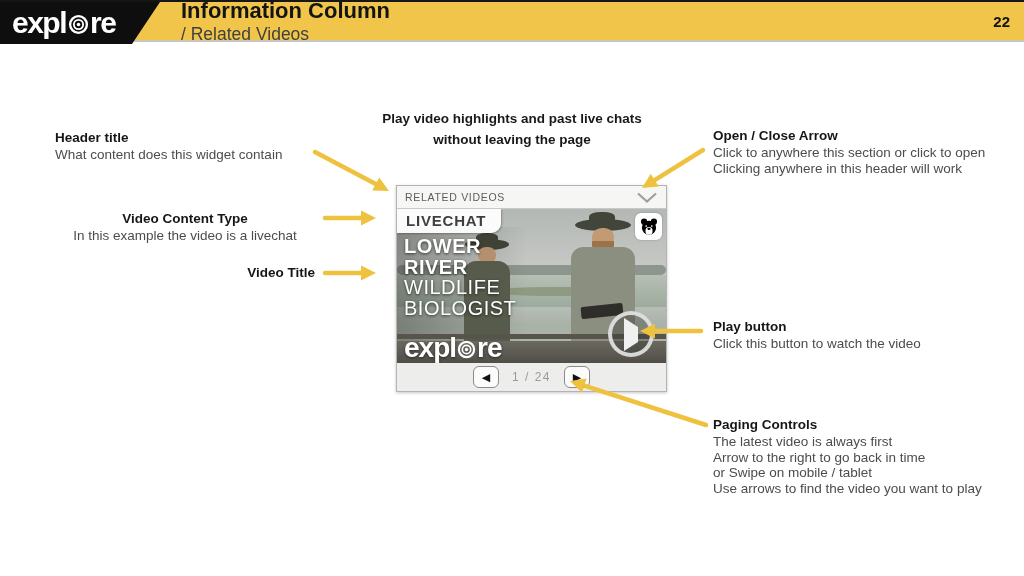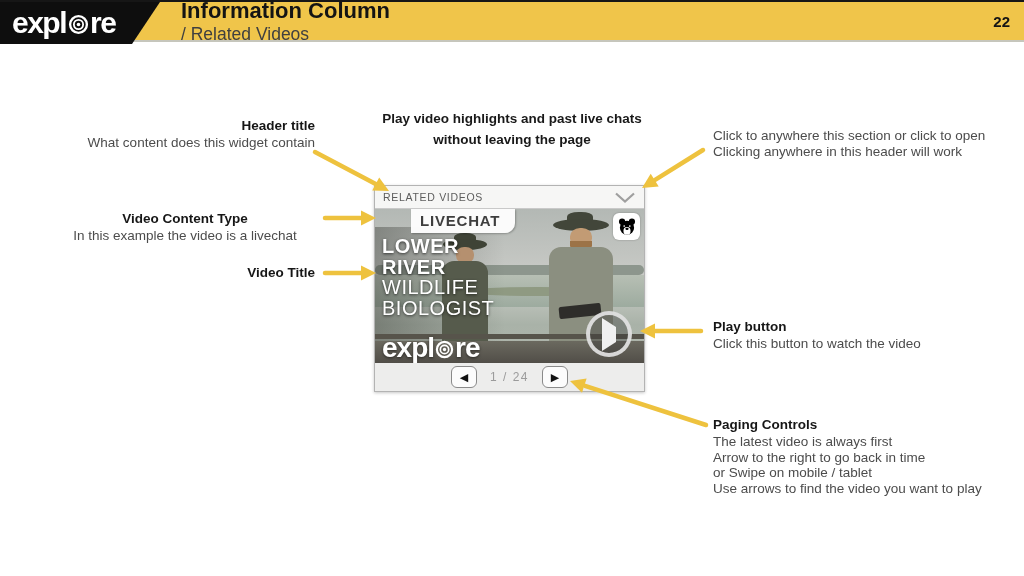--- a/index.html
+++ b/index.html
@@ -19,29 +19,29 @@
   .bar-titles{margin-left:172px;display:flex;align-items:baseline;white-space:nowrap;flex-direction:column;}
   .bar-title{font-size:22px;font-weight:bold;color:#141414;}
   .bar-subtitle{font-size:17.5px;font-weight:normal;color:#404040;margin-left:9px;}
   .bar-page{margin-left:auto;margin-right:14px;font-size:15px;font-weight:bold;color:#141414;}
 
   
   .ann{position:absolute;font-size:13.5px;color:#4c4c4c;line-height:15.8px;}
   .ann .t{font-weight:bold;color:#161616;margin-bottom:1px;}
   .ann-top-note{left:352px;top:109px;width:320px;text-align:center;font-weight:bold;
                 color:#191919;line-height:1.55;}
-  .ann-header-title{left:55px;top:118px;width:260px;text-align:right;}
+  .ann-header-title{left:55px;top:130px;width:260px;}
   .ann-open-close{left:713px;top:128px;width:290px;}
   .ann-video-type{left:55px;top:211px;width:260px;text-align:center;}
   .ann-video-title{left:55px;top:265px;width:260px;text-align:right;}
   .ann-play{left:713px;top:319px;width:280px;}
   .ann-paging{left:713px;top:417px;width:300px;}
 
   
-  .widget{position:absolute;left:374px;top:185px;width:271px;background:#fff;
+  .widget{position:absolute;left:396px;top:185px;width:271px;background:#fff;
           border:1px solid #b3b3b3;box-shadow:0 1px 3px rgba(0,0,0,.22);box-sizing:border-box;}
   .w-header{height:23px;display:flex;align-items:center;padding:0 8px;background:#f6f6f5;
           border:none;border-bottom:1px solid #c9c9c9;width:100%;box-sizing:border-box;
           cursor:pointer;font-family:inherit;}
   .w-header-label{font-size:10.5px;color:#5c5c5c;letter-spacing:.7px;}
   .w-chevron{margin-left:auto;display:flex;align-items:center;background:none;border:none;padding:0;cursor:pointer;}
 
   .thumb{height:154px;position:relative;overflow:hidden;background:#bfc3bd;}
   .sky{position:absolute;inset:0;background:linear-gradient(180deg,#b3b8b4 0%,#c6c8c4 38%,#cfd0cb 52%,#b9bfb7 62%,#a9b2a8 75%,#b1b6ac 100%);}
   .treeline{position:absolute;left:0;right:0;top:56px;height:10px;background:#8d968d;border-radius:8px;}
@@ -67,21 +67,21 @@
   .ranger-right .hat{top:2px;left:10px;width:56px;height:12px;background:#42463a;}
   .ranger-right .crown{top:-5px;left:24px;width:26px;height:10px;background:#42463a;}
   .ranger-right .head{top:11px;left:27px;width:22px;height:19px;background:#c29b74;}
   .ranger-right .beard{top:24px;left:27px;width:22px;height:9px;}
   .ranger-right .body{top:30px;left:6px;width:64px;height:116px;background:#8b8f80;}
   .tablet{position:absolute;top:88px;left:16px;width:42px;height:12px;background:#2e2d2a;
           border-radius:2px;transform:rotate(-6deg);}
 
   .badge-livechat{position:absolute;top:0;left:0;background:rgba(253,253,253,.97);
           border-radius:0 0 10px 0;padding:3px 15px 4px 9px;font-size:15px;font-weight:bold;
-          color:#3e3e3e;letter-spacing:.8px;box-shadow:1px 1px 2px rgba(0,0,0,.25);margin-left:36px;}
+          color:#3e3e3e;letter-spacing:.8px;box-shadow:1px 1px 2px rgba(0,0,0,.25);}
   .bear-chip{position:absolute;top:4px;right:4px;width:27px;height:27px;background:#fff;
           border-radius:6px;display:flex;align-items:center;justify-content:center;
           box-shadow:0 0 2px rgba(0,0,0,.3);}
   .vtitle{position:absolute;left:7px;top:27px;color:#fff;text-shadow:0 1px 3px rgba(0,0,0,.65);}
   .vt{display:block;font-size:20px;line-height:20.5px;letter-spacing:.5px;}
   .vt-b{font-weight:bold;}
   .watermark{position:absolute;left:7px;bottom:1px;color:#fff;font-weight:bold;font-size:28px;
           letter-spacing:-1px;display:flex;align-items:center;line-height:1;
           text-shadow:0 1px 3px rgba(0,0,0,.55);}
   .watermark svg{margin:3px 1px 0 1px;}
@@ -127,20 +127,21 @@
   <div>Play video highlights and past live chats</div>
   <div>without leaving the page</div>
 </div>
 
 <div class="ann ann-header-title">
   <div class="t">Header title</div>
   <div>What content does this widget contain</div>
 </div>
 
 <div class="ann ann-open-close">
+  <div class="t">Open / Close Arrow</div>
   <div>Click to anywhere this section or click to open</div>
   <div>Clicking anywhere in this header will work</div>
 </div>
 
 <div class="ann ann-video-type">
   <div class="t">Video Content Type</div>
   <div>In this example the video is a livechat</div>
 </div>
 
 <div class="ann ann-video-title">

